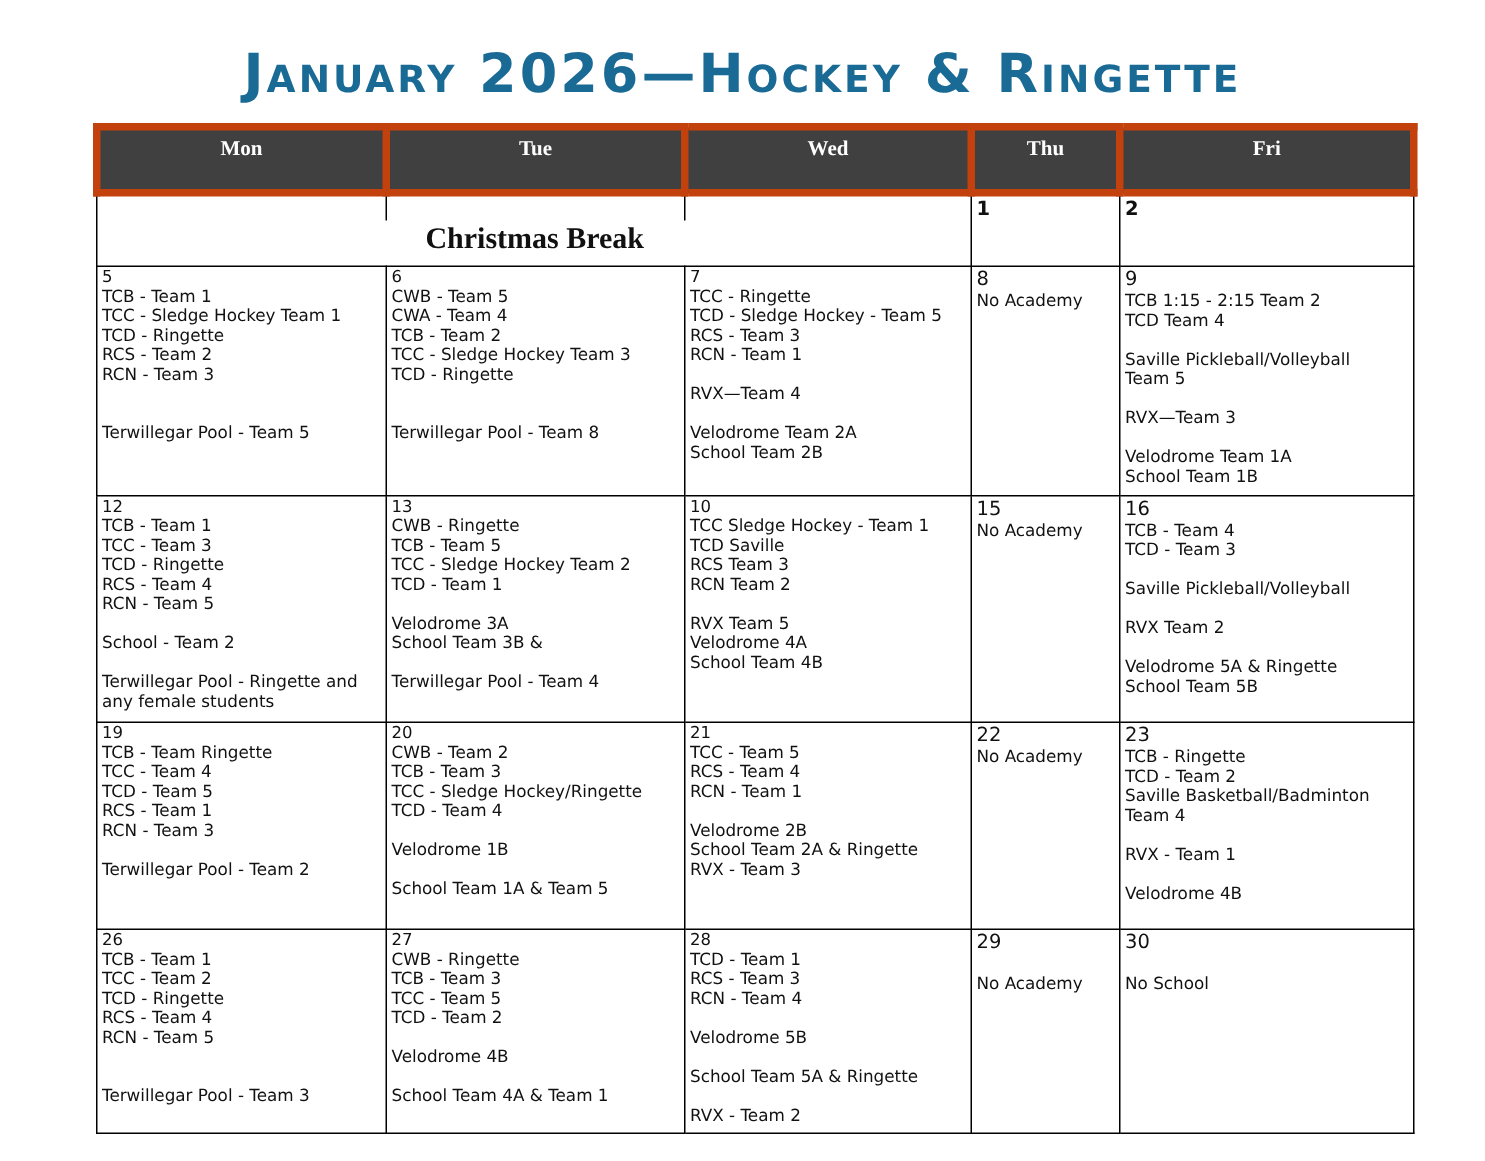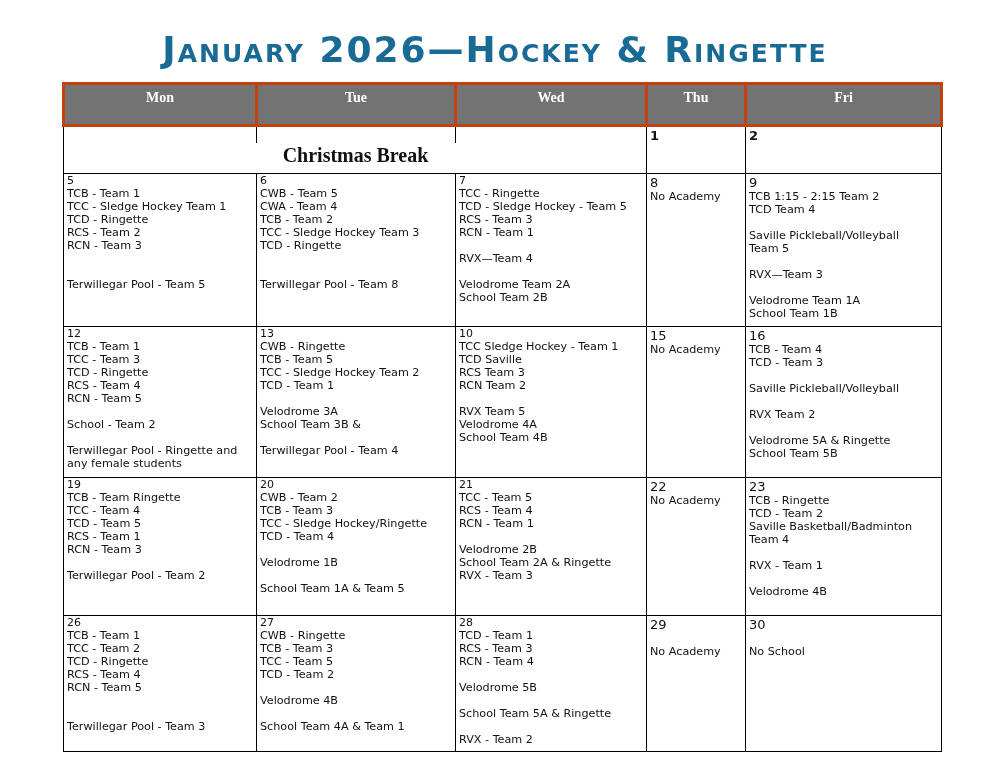--- a/index.html
+++ b/index.html
@@ -7,23 +7,23 @@
   .title {
     position:absolute; left:0; top:28px; width:990px; text-align:center;
     color:#1a6a96; font-family:"DejaVu Sans", sans-serif; font-weight:bold;
     font-size:36px; font-variant:small-caps; letter-spacing:2px; line-height:44px;
   }
   .cal { position:absolute; left:62px; top:82px; width:878px; }
   table { border-collapse:collapse; table-layout:fixed; width:878px; }
   col.c-mon { width:193px; } col.c-tue { width:199px; } col.c-wed { width:191px; }
   col.c-thu { width:99px; } col.c-fri { width:196px; }
   th {
-    background:#737373; color:#fff; height:34px; padding:0; vertical-align:top;
+    background:#404040; color:#fff; height:34px; padding:0; vertical-align:top;
     font-family:"Liberation Serif", serif; font-weight:bold; font-size:14px; padding-top:5px;
-    border:3px solid #c2410c;
+    border:5px solid #c2410c;
   }
   td { border:1px solid #000; vertical-align:top; padding:1px 3px 0 3px; font-family:"DejaVu Sans", sans-serif; font-size:11.2px; line-height:13px; color:#111; }
   tr.xmas td { height:45px; }
   .xmas-wrap { position:relative; height:45px; }
   .xmas-label {
     position:absolute; left:0; width:583px; top:22px; text-align:center;
     font-family:"Liberation Serif", serif; font-weight:bold; font-size:20px; color:#111;
   }
   .xmas-divider { position:absolute; top:0; width:1px; height:16px; background:#000; }
   .daynum { display:block; font-size:11px; line-height:12px; }

